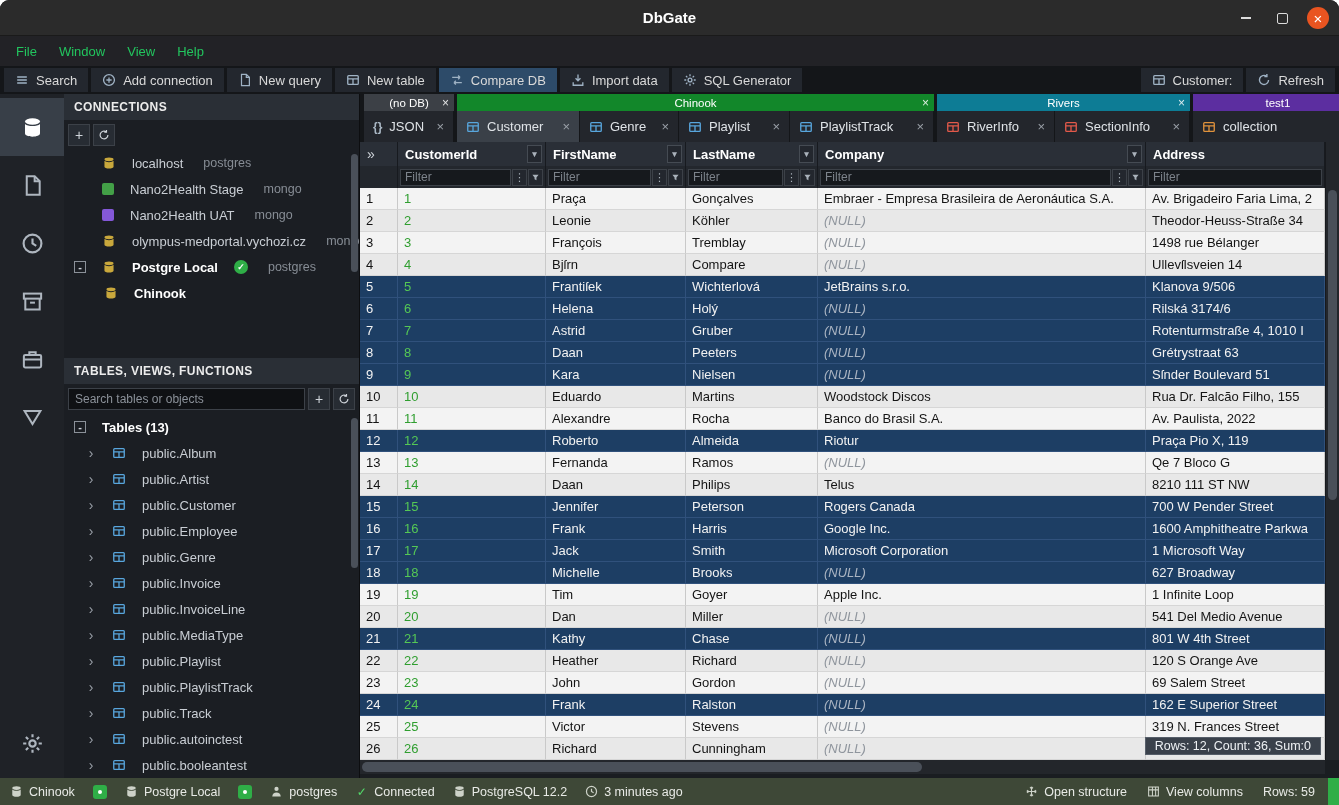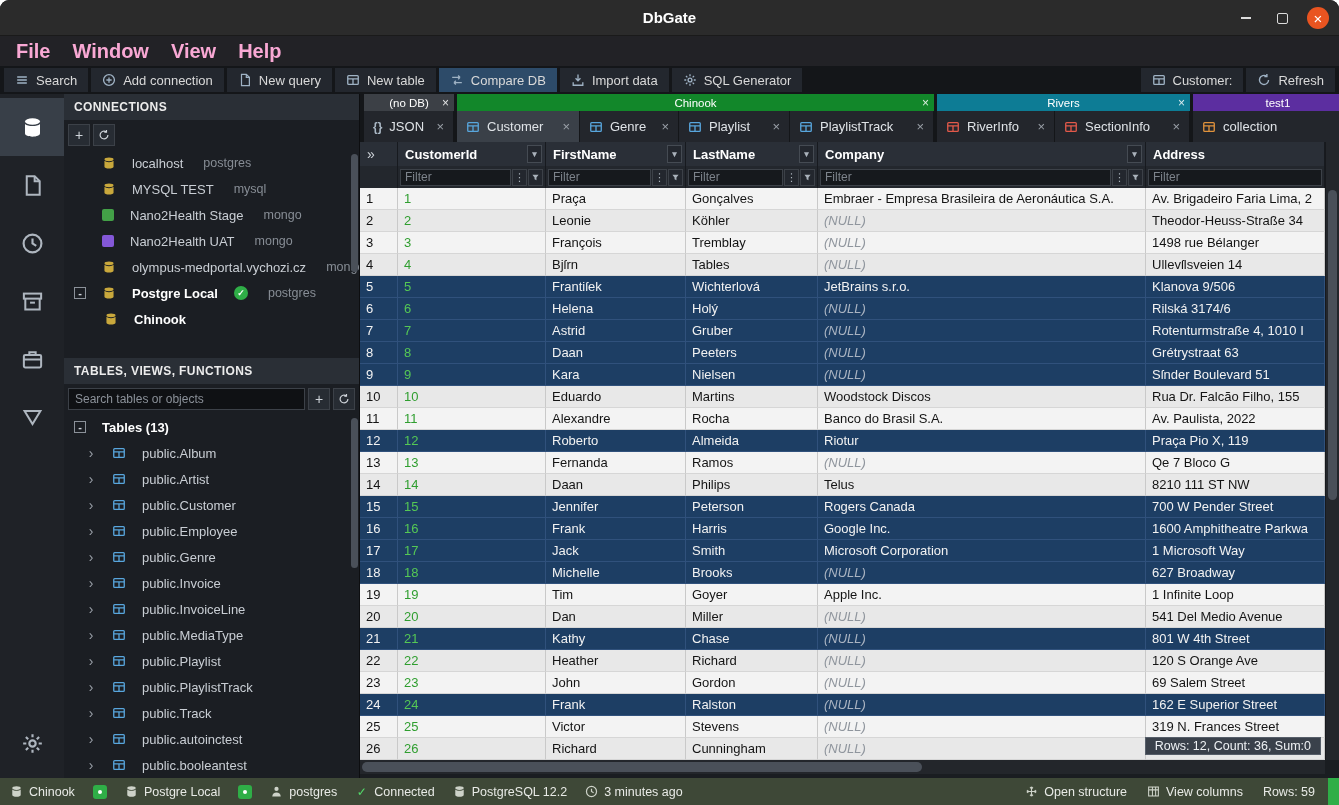--- a/index.html
+++ b/index.html
@@ -11,21 +11,21 @@
 .titlebar { height:36px; background:#2b2b2b; position:relative; display:flex; align-items:center; justify-content:center; flex:none; border-bottom:1px solid #1a1a1a; }
 .titlebar-title { color:#ffffff; font-weight:bold; font-size:15px; }
 .win-controls { position:absolute; right:10px; top:0; height:36px; display:flex; align-items:center; gap:14px; }
 .wc { width:22px; height:22px; display:flex; align-items:center; justify-content:center; border-radius:50%; }
 .wc-min::before { content:""; width:10px; height:2px; background:#dcdcdc; }
 .wc-max::before { content:""; width:9px; height:9px; border:1.5px solid #dcdcdc; border-radius:2px; }
 .wc-close { background:#e95420; color:#fff; font-size:15px; line-height:1; }
 
 
 .menubar { height:30px; background:#222226; display:flex; align-items:center; padding:0 6px; gap:2px; flex:none; }
-.menu-item { color:#f9a8d4; font-size:20px; padding:4px 10px; border-radius:3px;font-weight:bold; }
+.menu-item { color:#22c55e; font-size:13px; padding:4px 10px; border-radius:3px; }
 
 
 .toolbar { height:28px; background:#141619; display:flex; align-items:stretch; gap:3px; padding:2px 4px; flex:none; }
 .tbtn { display:flex; align-items:center; gap:7px; padding:0 11px; background:#23272e; border:none; color:#d9d9d9; font-size:13px; font-family:inherit; white-space:nowrap; }
 .tbtn-active { background:#2d4b69; }
 .tb-spacer { flex:1; }
 
 
 .ic { display:inline-flex; width:14px; height:14px; flex:none; color:#9fb2c4; }
 .ic svg { width:100%; height:100%; }
@@ -295,31 +295,20 @@
               <svg viewBox="0 0 16 16">
                 <ellipse cx="8" cy="3.8" rx="5.2" ry="2.2" fill="currentColor"></ellipse>
                 <path fill="currentColor" d="M2.8 5.5v6.7c0 1.2 2.3 2.2 5.2 2.2s5.2-1 5.2-2.2V5.5c-1 .9-2.9 1.5-5.2 1.5S3.8 6.4 2.8 5.5z"></path>
               </svg>
             </span>
             <span>localhost</span>
             <span class="engine">postgres</span>
           </div>
           <div class="tree-item" style="padding-left:10px">
             <span class="spacer12"></span>
-            <span class="ic" style="color:#c9a83c;">
-              <svg viewBox="0 0 16 16">
-                <ellipse cx="8" cy="3.8" rx="5.2" ry="2.2" fill="currentColor"></ellipse>
-                <path fill="currentColor" d="M2.8 5.5v6.7c0 1.2 2.3 2.2 5.2 2.2s5.2-1 5.2-2.2V5.5c-1 .9-2.9 1.5-5.2 1.5S3.8 6.4 2.8 5.5z"></path>
-              </svg>
-            </span>
-            <span>MYSQL TEST</span>
-            <span class="engine">mysql</span>
-          </div>
-          <div class="tree-item" style="padding-left:10px">
-            <span class="spacer12"></span>
             <span class="sq" style="background:#43a047"></span>
             <span>Nano2Health Stage</span>
             <span class="engine">mongo</span>
           </div>
           <div class="tree-item" style="padding-left:10px">
             <span class="spacer12"></span>
             <span class="sq" style="background:#8458d8"></span>
             <span>Nano2Health UAT</span>
             <span class="engine">mongo</span>
           </div>
@@ -715,21 +704,21 @@
               <div class="gcell idcol" style="width:148px">3</div>
               <div class="gcell" style="width:140px">François</div>
               <div class="gcell" style="width:132px">Tremblay</div>
               <div class="gcell nullval" style="width:328px">(NULL)</div>
               <div class="gcell" style="width:179px">1498 rue Bélanger</div>
             </div>
             <div class="grid-row even">
               <div class="gcell rownum">4</div>
               <div class="gcell idcol" style="width:148px">4</div>
               <div class="gcell" style="width:140px">Bjſrn</div>
-              <div class="gcell" style="width:132px">Tables</div>
+              <div class="gcell" style="width:132px">Compare</div>
               <div class="gcell nullval" style="width:328px">(NULL)</div>
               <div class="gcell" style="width:179px">Ullevſlsveien 14</div>
             </div>
             <div class="grid-row selected">
               <div class="gcell rownum">5</div>
               <div class="gcell idcol" style="width:148px">5</div>
               <div class="gcell" style="width:140px">Frantiſek</div>
               <div class="gcell" style="width:132px">Wichterlová</div>
               <div class="gcell" style="width:328px">JetBrains s.r.o.</div>
               <div class="gcell" style="width:179px">Klanova 9/506</div>

